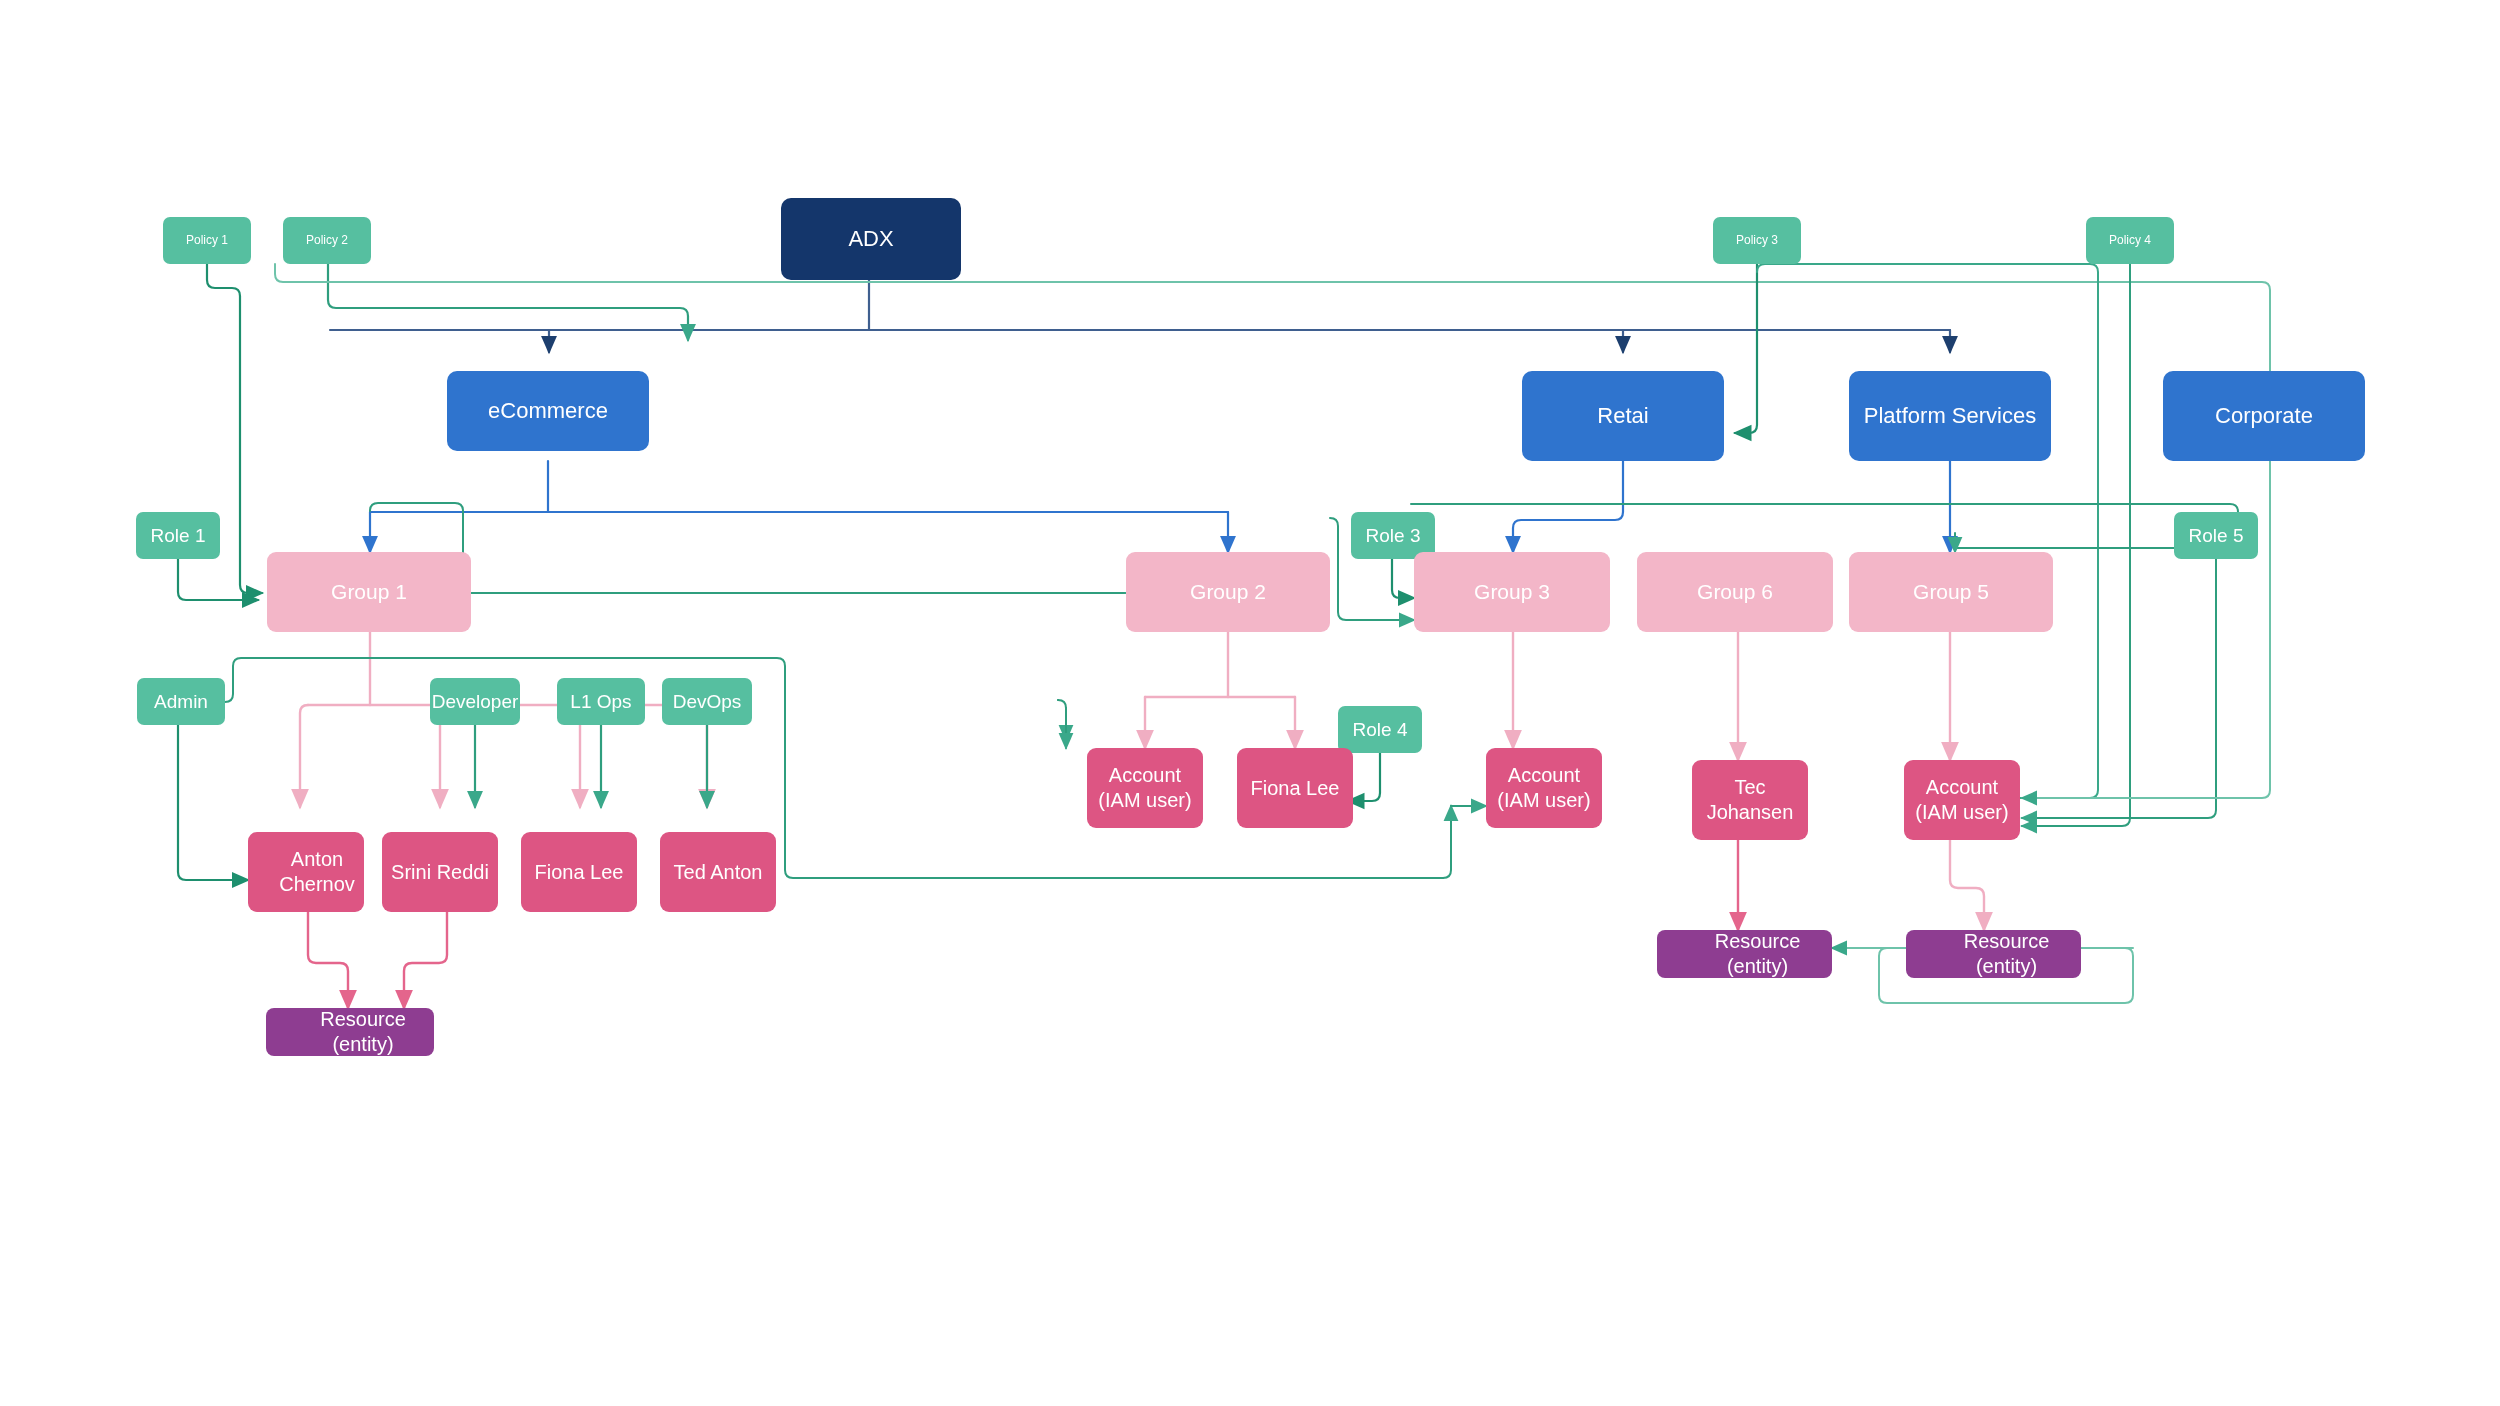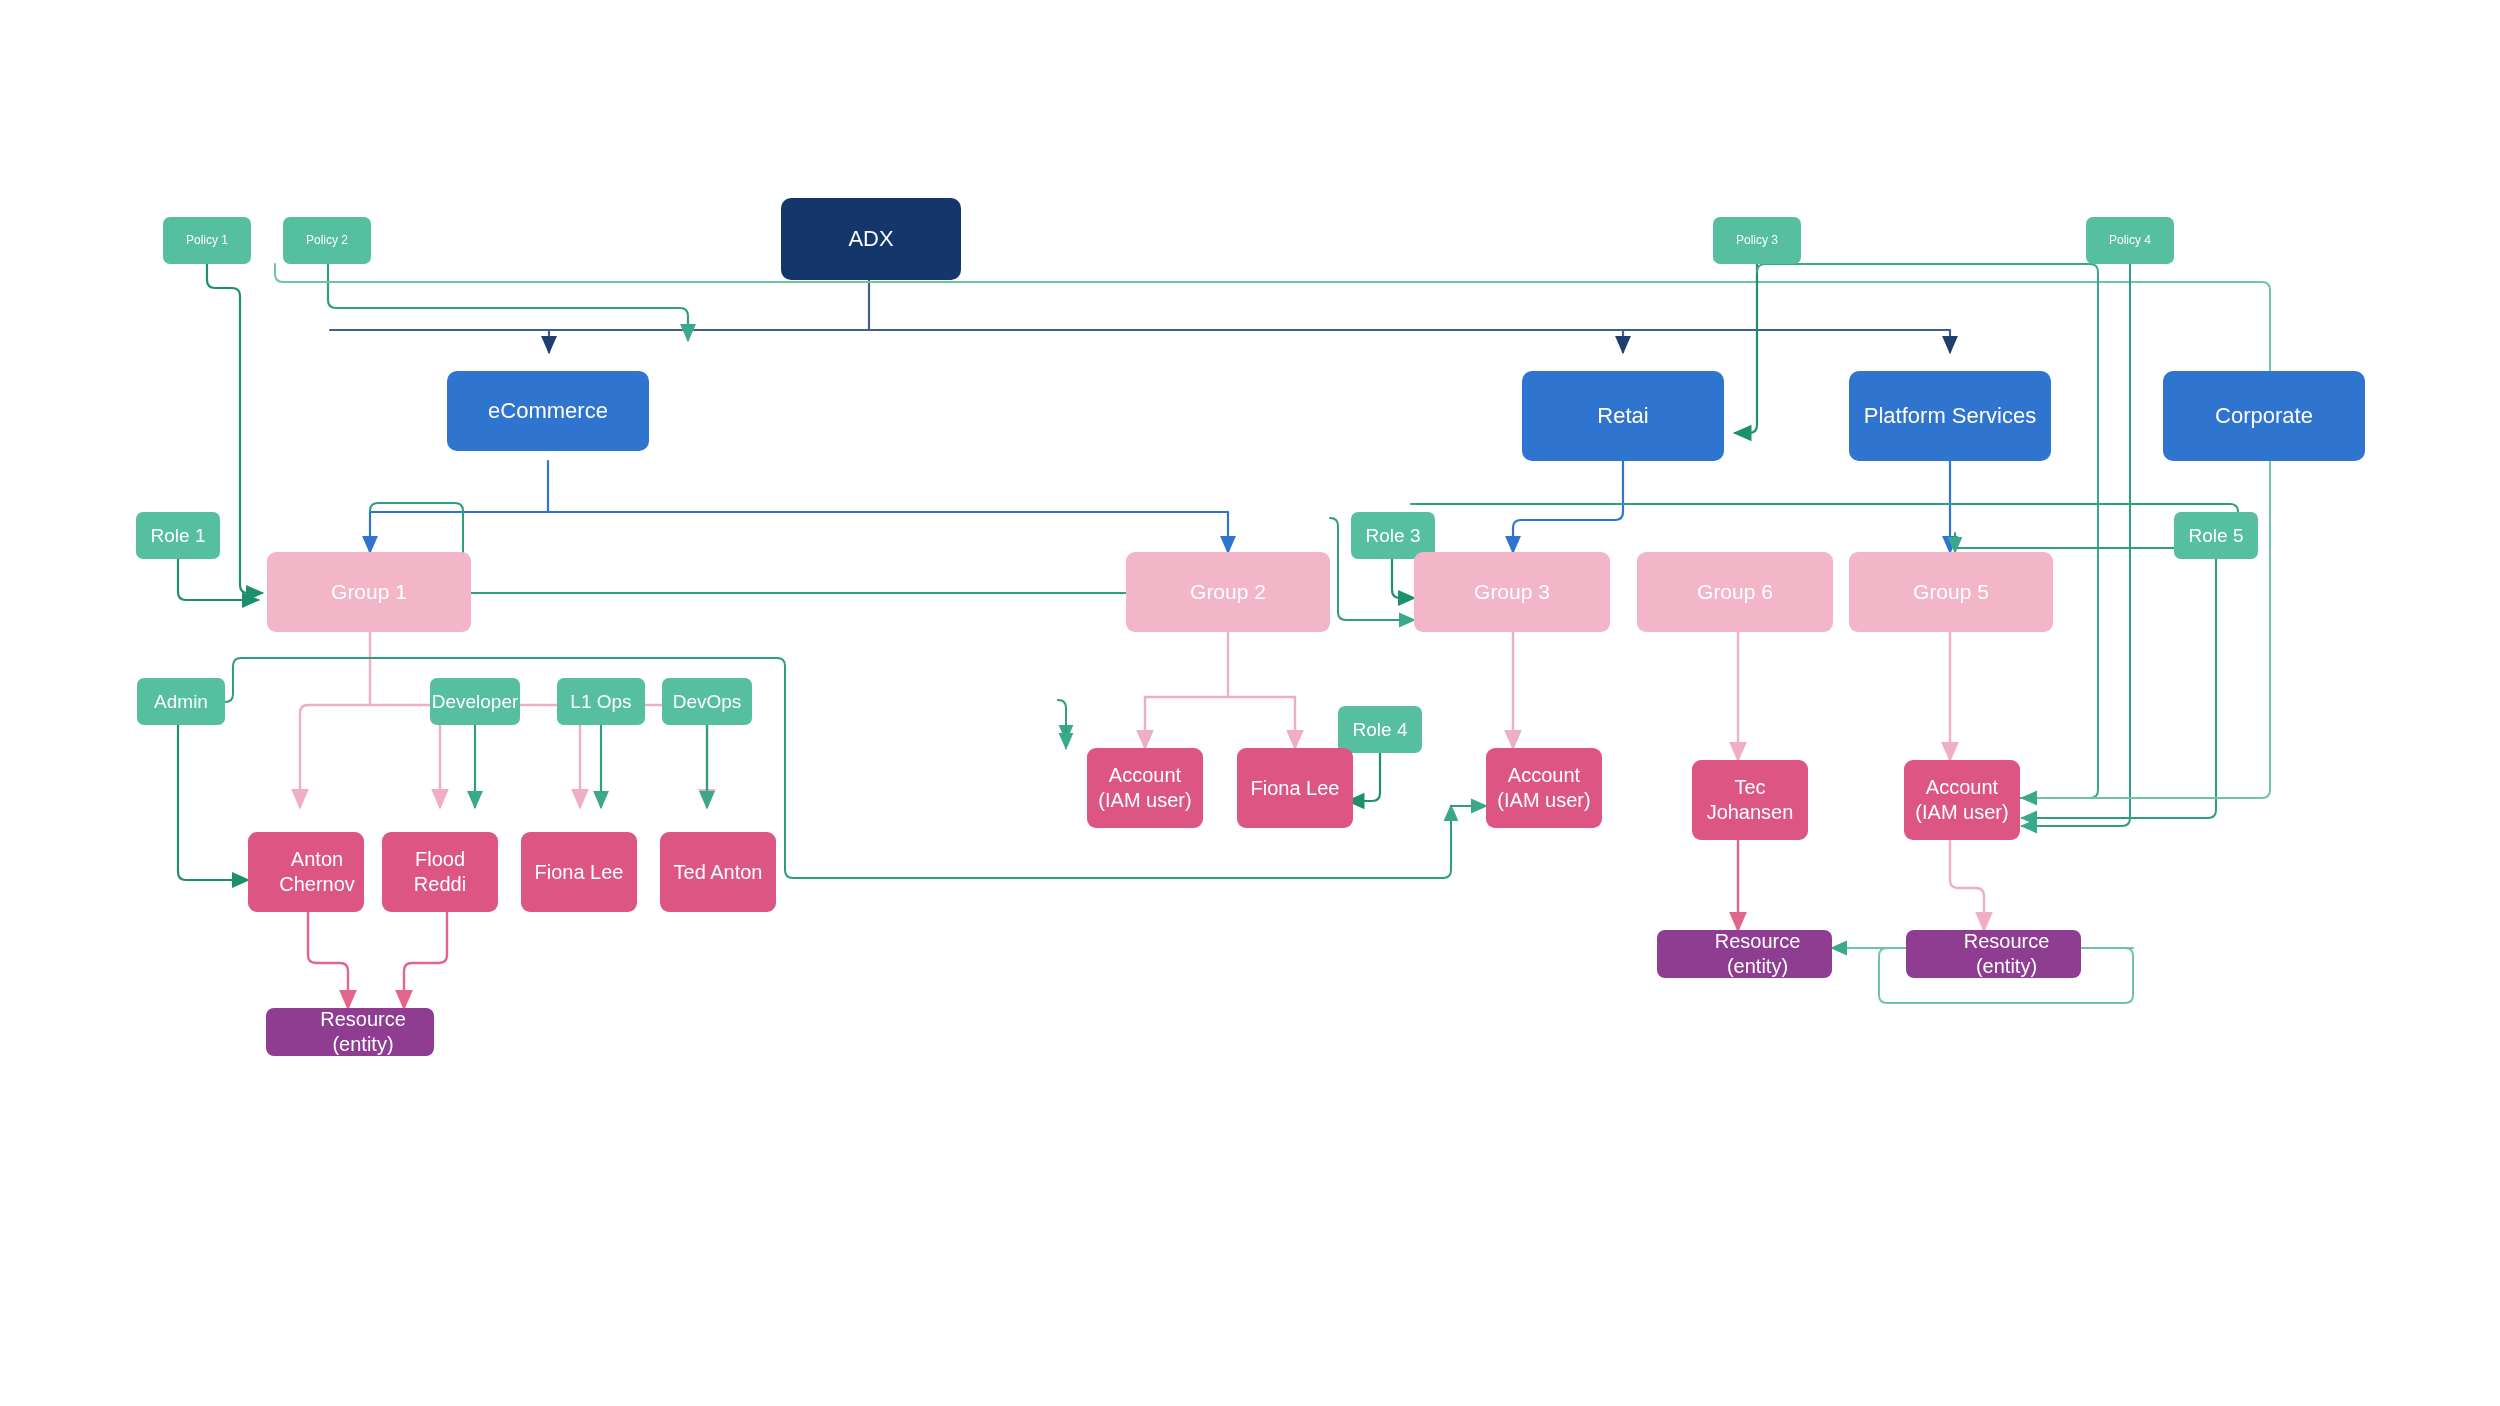--- a/index.html
+++ b/index.html
@@ -235,21 +235,21 @@
   </div>
   <div class="node n-perm" style="left:662px; top:678px; width:90px; height:47px;">
     <span>DevOps</span>
   </div>
 
   <div class="node n-user" style="left:248px; top:832px; width:116px; height:80px;padding-left:28px;">
     <span>Anton
 Chernov</span>
   </div>
   <div class="node n-user" style="left:382px; top:832px; width:116px; height:80px;">
-    <span>Flood Reddi</span>
+    <span>Srini Reddi</span>
   </div>
   <div class="node n-user" style="left:521px; top:832px; width:116px; height:80px;">
     <span>Fiona Lee</span>
   </div>
   <div class="node n-user" style="left:660px; top:832px; width:116px; height:80px;">
     <span>Ted Anton</span>
   </div>
   <div class="node n-user" style="left:1087px; top:748px; width:116px; height:80px;">
     <span>Account
 (IAM user)</span>

